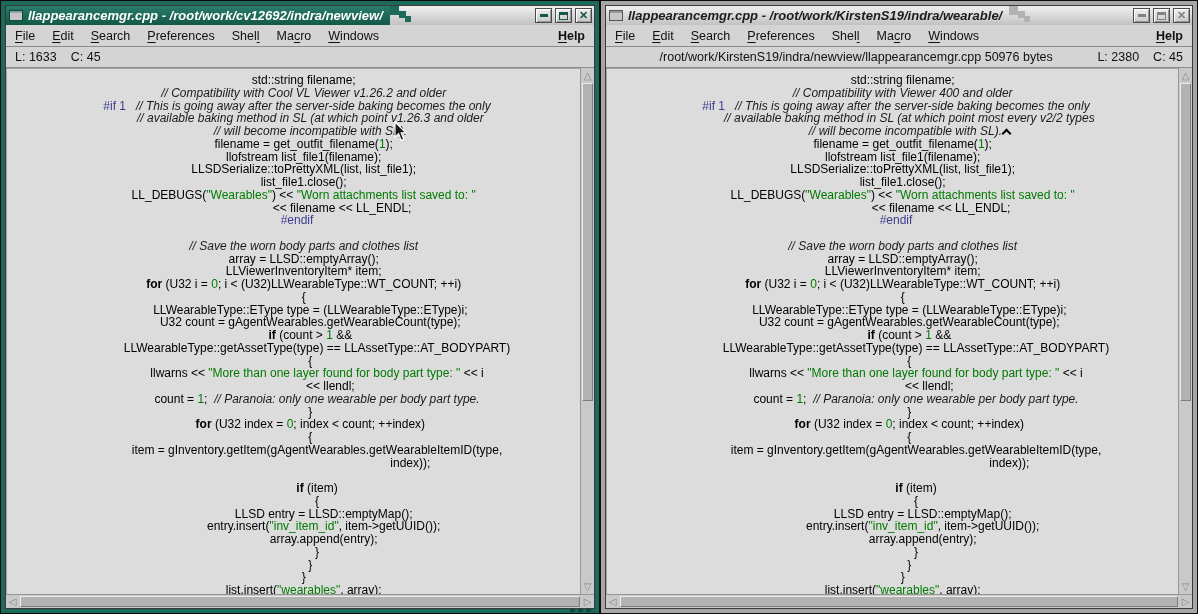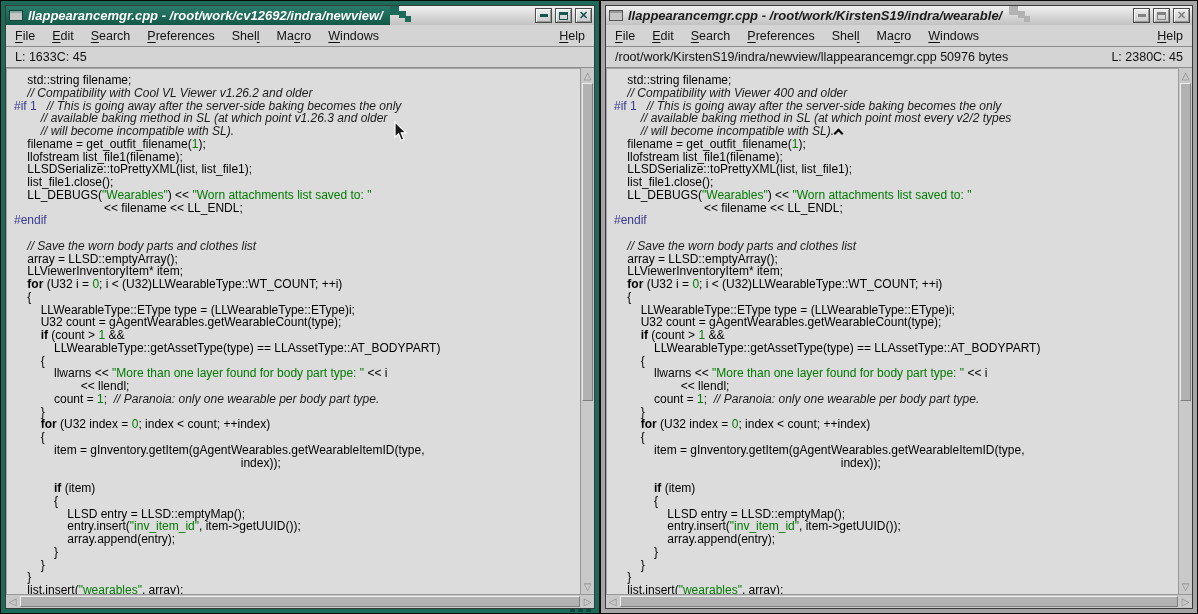--- a/index.html
+++ b/index.html
@@ -1,19 +1,19 @@
 <!DOCTYPE html>
 <html style="--frame_active: #1b6a5a; --frame_inactive: #a6a6a6; --titlebar_active: #1e6e5e; --titlebar_text_active: #ffffff; --titlebar_inactive_text: #1c1c1c; --chrome_bg: #d4d4d4; --code_bg: #dcdcdc; --code_text: #000000; --comment: #1a1a1a; --string: #007a00; --number: #007a00; --directive: #3b3b8f; --scrollbar_track: #c9c9c9; --scrollbar_thumb: #b2b2b2;"><head>
 <meta charset="utf-8">
 <style>
   html,body{margin:0;padding:0;background:#222;}
   .screen{position:relative;width:1198px;height:614px;display:flex;overflow:hidden;background:#111;
           font-family:"Liberation Sans",sans-serif;}
   
-  .win{box-sizing:border-box;height:614px;border:1px solid #0b0b0b;padding:4px;position:relative;}
+  .win{box-sizing:border-box;height:614px;border:1px solid #0b0b0b;padding:4px;position:relative;text-align:center;}
   .win.active{background:var(--frame_active,#1b6a5a);}
   .win.inactive{background:var(--frame_inactive,#a6a6a6);}
   .win.active::after{content:"";position:absolute;right:7px;bottom:1px;width:22px;height:3px;
      background:repeating-linear-gradient(90deg,#0c4a3e 0 5px,transparent 5px 8px);}
   .win-inner{box-sizing:border-box;height:100%;display:flex;flex-direction:column;
              border:1px solid #3a3a3a;background:var(--chrome_bg,#d4d4d4);}
   
   .titlebar{height:19px;flex:0 0 19px;display:flex;align-items:stretch;
             background:linear-gradient(#f0f0f0,#c2c2c2);overflow:hidden;}
   .tbar-left{display:flex;align-items:center;gap:5px;padding:0 7px 0 3px;
@@ -38,28 +38,28 @@
         display:flex;align-items:center;justify-content:center;color:#17564a;}
   .inactive .wbtn{color:#828282;}
   .g-min{width:8px;height:3px;background:currentColor;}
   .g-max{width:9px;height:8px;box-sizing:border-box;border:1px solid currentColor;border-top-width:3px;}
   .g-close{font-size:11px;font-weight:bold;line-height:1;}
   
   .menubar{height:21px;flex:0 0 21px;display:flex;align-items:center;padding:0 9px;
            font-size:12.5px;color:#111;border-bottom:1px solid #8c8c8c;background:var(--chrome_bg,#d4d4d4);}
   .menu-item{margin-right:17px;white-space:nowrap;cursor:default;}
   .menu-spacer{flex:1;}
-  .menubar .menu-item:last-child{margin-right:0;}
+  .menubar .menu-item:last-child{margin-right:0;font-weight:bold;}
   .mn{text-decoration:underline;text-underline-offset:2px;}
   
   .statusbar{height:20px;flex:0 0 20px;display:flex;align-items:center;padding:0 9px;
              font-size:12.5px;color:#111;border-bottom:1px solid #8c8c8c;background:var(--chrome_bg,#d4d4d4);
              white-space:nowrap;}
   .stat-path{flex:1;overflow:hidden;}
-  .stat-right{display:flex;}
+  .stat-right{display:flex;gap:14px;}
   
   .textarea{flex:1;position:relative;background:var(--code_bg,#dcdcdc);overflow:hidden;
             box-shadow:inset 1px 1px 0 #a5a5a5;}
   pre.code{position:absolute;left:0;top:0;right:14px;bottom:14px;margin:0;overflow:hidden;
            padding:6px 0 0 8px;font-family:Liberation Sans, sans-serif;
            font-size:12px;line-height:12.75px;color:var(--code_text,#000);}
   .code-line{height:12.75px;white-space:pre;}
   .t-c{font-style:italic;color:var(--comment,#1a1a1a);}
   .t-s{color:var(--string,#007a00);}
   .t-n{color:var(--number,#007a00);}

